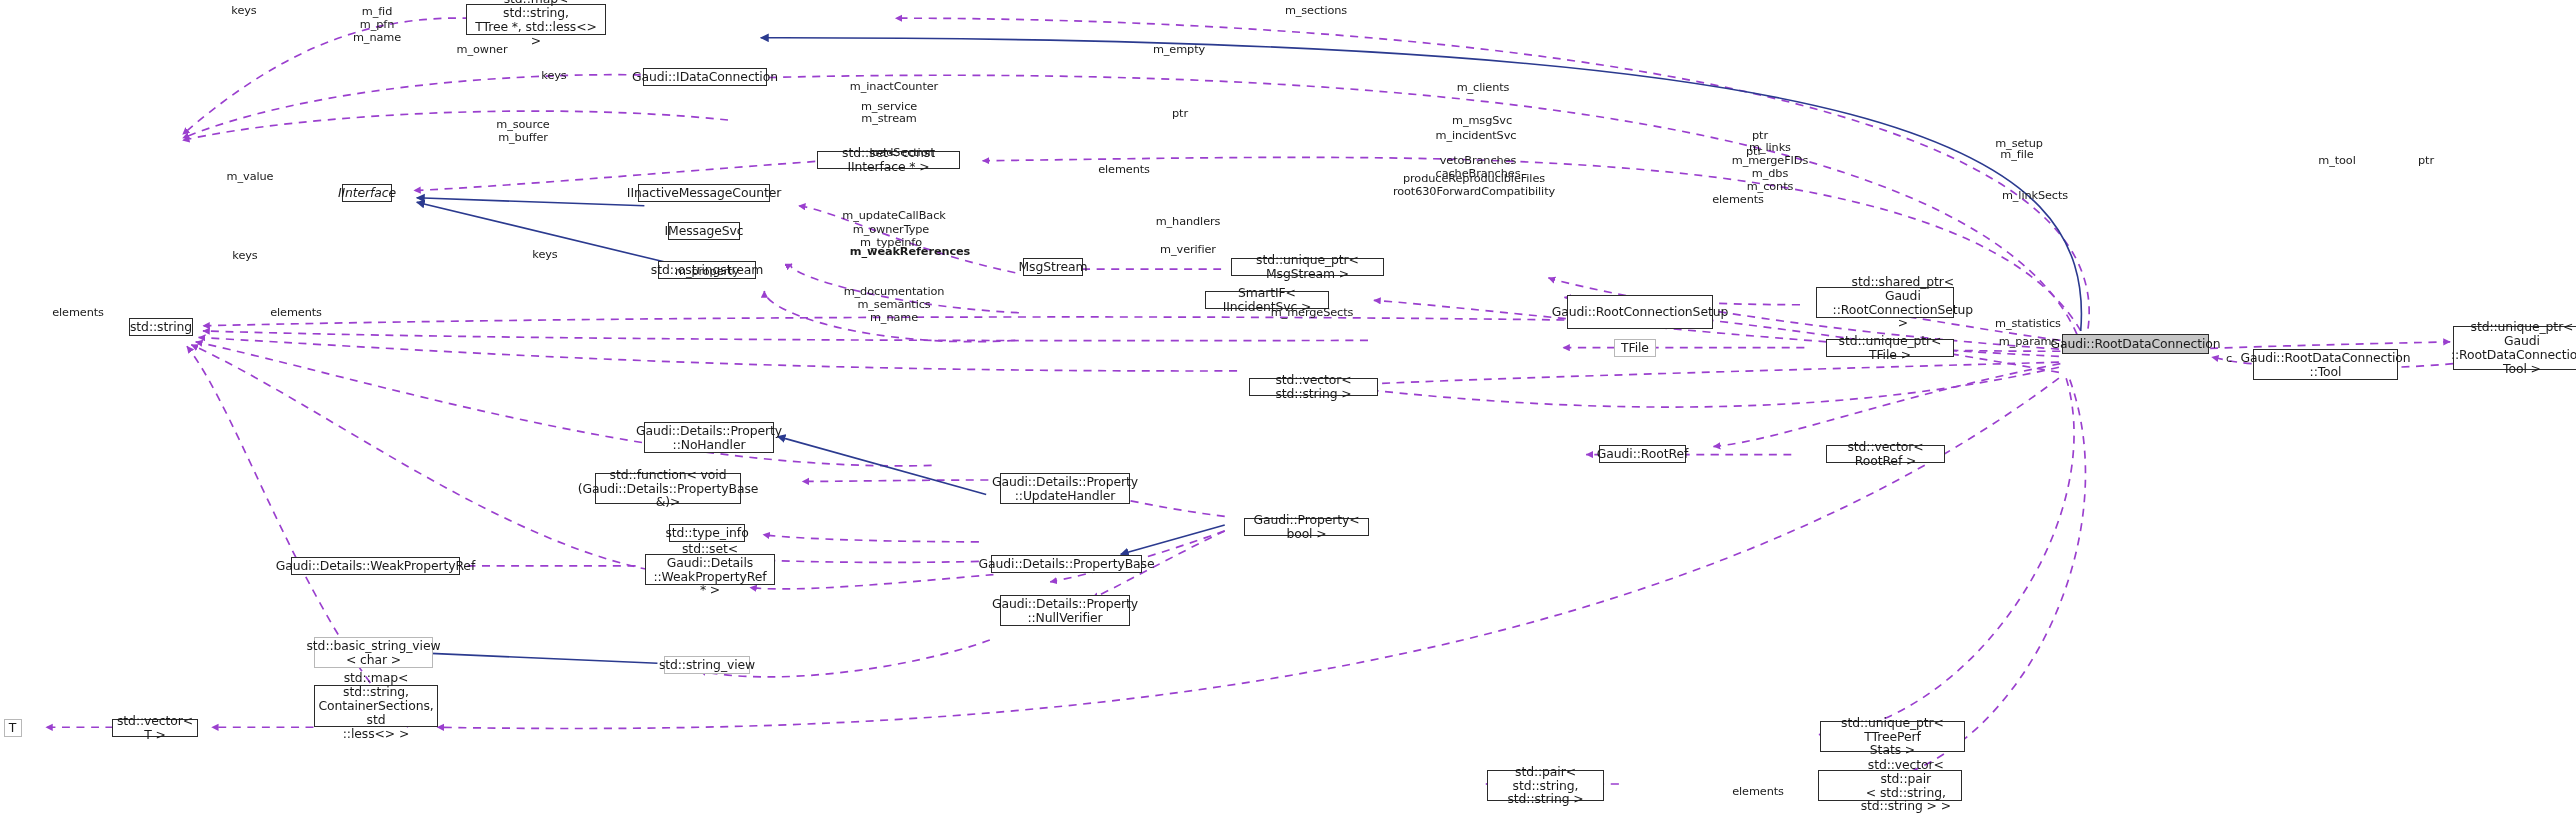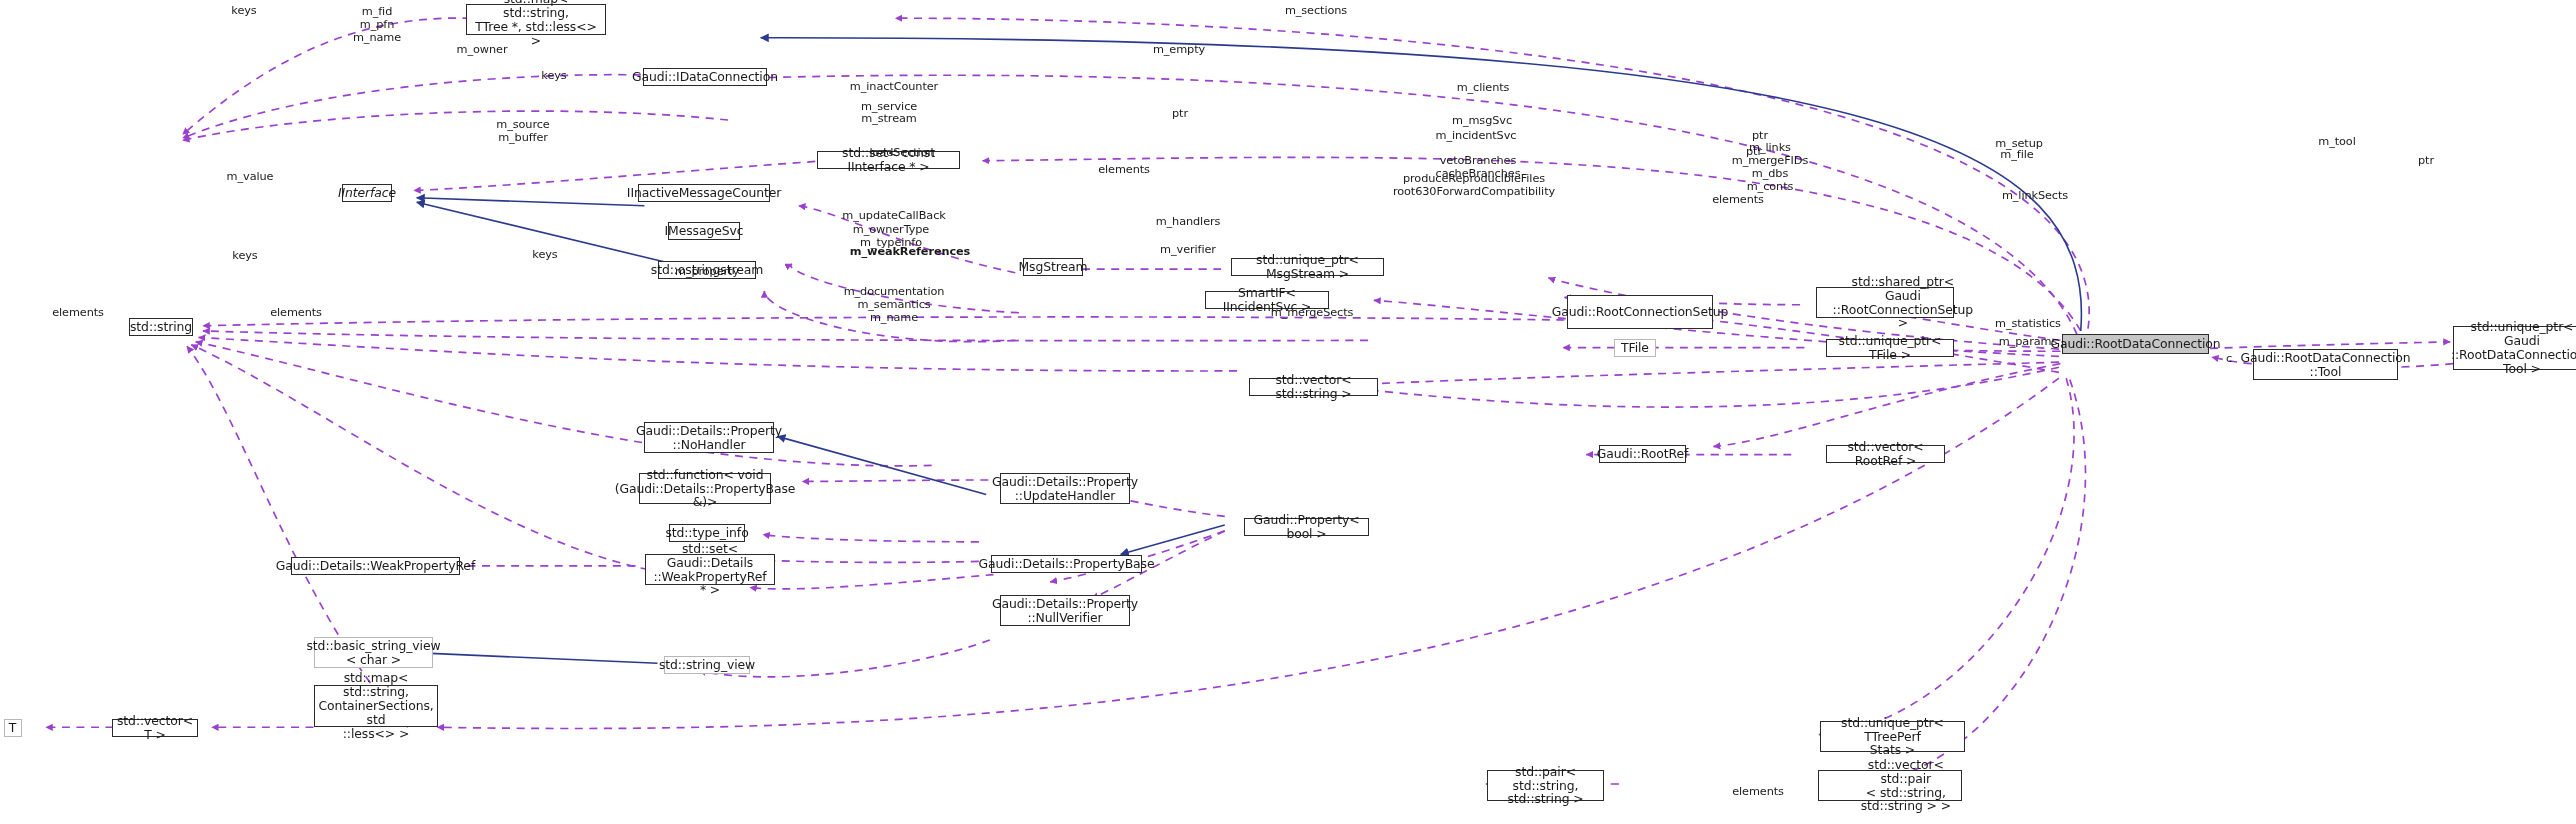--- a/index.html
+++ b/index.html
@@ -179,21 +179,21 @@
   <div class="node" style="left:2253px;top:349px;width:145px;height:31px;">Gaudi::RootDataConnection
 ::Tool</div>
   <div class="node" style="left:2453px;top:326px;width:138px;height:44px;">std::unique_ptr&lt; Gaudi
 ::RootDataConnection::
 Tool &gt;</div>
   <div class="node" style="left:1249px;top:378px;width:129px;height:18px;">std::vector&lt; std::string &gt;</div>
   <div class="node" style="left:644px;top:422px;width:130px;height:31px;">Gaudi::Details::Property
 ::NoHandler</div>
   <div class="node" style="left:1599px;top:445px;width:87px;height:18px;">Gaudi::RootRef</div>
   <div class="node" style="left:1826px;top:445px;width:119px;height:18px;">std::vector&lt; RootRef &gt;</div>
-  <div class="node" style="left:595px;top:473px;width:132px;height:31px;margin-left:44px;">std::function&lt; void
+  <div class="node" style="left:595px;top:473px;width:146px;height:31px;">std::function&lt; void
 (Gaudi::Details::PropertyBase &amp;)&gt;</div>
   <div class="node" style="left:1000px;top:473px;width:130px;height:31px;">Gaudi::Details::Property
 ::UpdateHandler</div>
   <div class="node" style="left:669px;top:524px;width:76px;height:18px;">std::type_info</div>
   <div class="node" style="left:1244px;top:518px;width:125px;height:18px;">Gaudi::Property&lt; bool &gt;</div>
   <div class="node" style="left:291px;top:557px;width:169px;height:18px;">Gaudi::Details::WeakPropertyRef</div>
   <div class="node" style="left:645px;top:554px;width:130px;height:31px;">std::set&lt; Gaudi::Details
 ::WeakPropertyRef * &gt;</div>
   <div class="node" style="left:991px;top:555px;width:151px;height:18px;">Gaudi::Details::PropertyBase</div>
   <div class="node" style="left:1000px;top:595px;width:130px;height:31px;">Gaudi::Details::Property
@@ -225,21 +225,21 @@
   <div class="elabel" style="left:894px;top:86px;">m_inactCounter</div>
   <div class="elabel" style="left:889px;top:106px;">m_service</div>
   <div class="elabel" style="left:889px;top:118px;">m_stream</div>
   <div class="elabel" style="left:1180px;top:113px;">ptr</div>
   <div class="elabel" style="left:1482px;top:120px;">m_msgSvc</div>
   <div class="elabel" style="left:523px;top:131px;">m_source
 m_buffer</div>
   <div class="elabel" style="left:1476px;top:135px;">m_incidentSvc</div>
   <div class="elabel" style="left:1760px;top:135px;">ptr</div>
   <div class="elabel" style="left:2019px;top:143px;">m_setup</div>
-  <div class="elabel" style="left:2337px;top:141px;text-align:right;">m_tool</div>
+  <div class="elabel" style="left:2337px;top:160px;text-align:right;">m_tool</div>
   <div class="elabel" style="left:1754px;top:151px;">ptr</div>
   <div class="elabel" style="left:902px;top:152px;">loadSection</div>
   <div class="elabel" style="left:2017px;top:154px;">m_file</div>
   <div class="elabel" style="left:2426px;top:160px;">ptr</div>
   <div class="elabel" style="left:1770px;top:167px;">m_links
 m_mergeFIDs
 m_dbs
 m_conts</div>
   <div class="elabel" style="left:1124px;top:169px;">elements</div>
   <div class="elabel" style="left:1478px;top:167px;">vetoBranches

